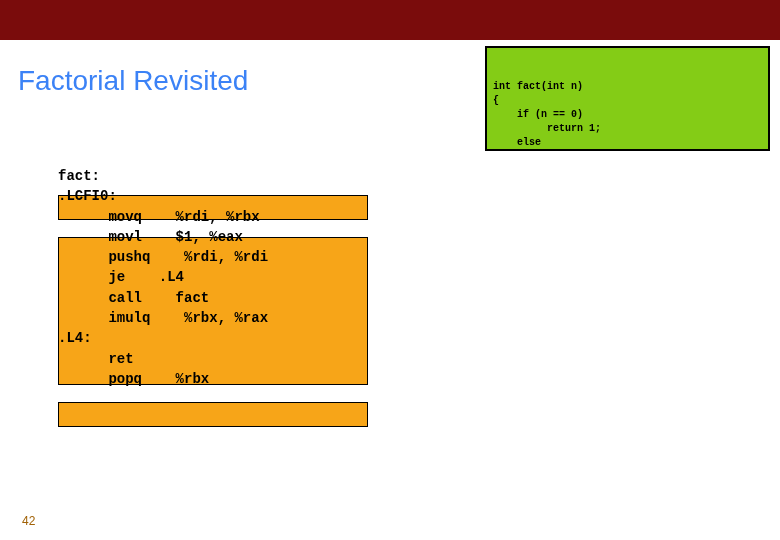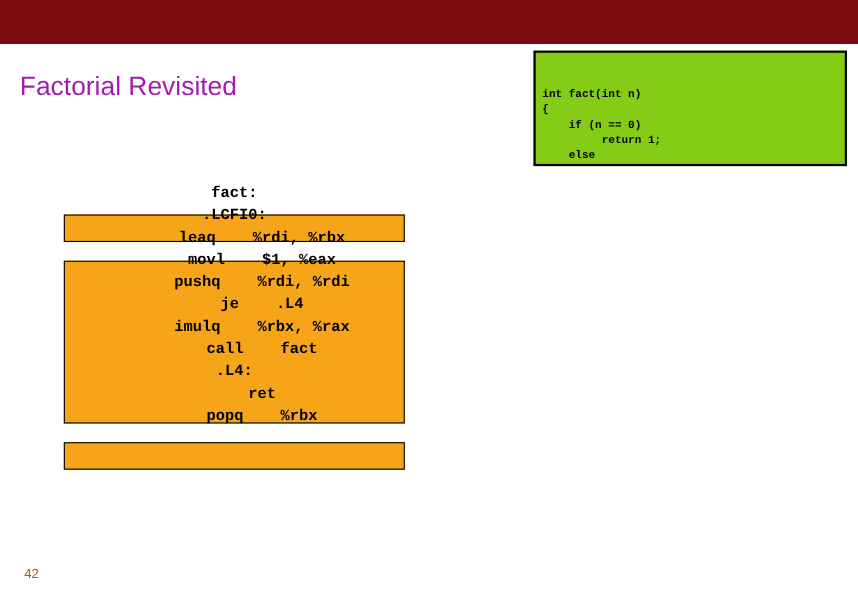--- a/index.html
+++ b/index.html
@@ -13,23 +13,23 @@
   }
   .topbar {
     width: 100%;
     height: 40px;
     background: #7a0c0c;
   }
   .title {
     position: absolute;
     top: 65px;
     left: 18px;
-    font-size: 24px;
+    font-size: 28px;
     font-weight: 400;
-    color: #a21caf;
+    color: #3b82f6;
   }
   .code-box {
     position: absolute;
     top: 46px;
     right: 10px;
     width: 285px;
     height: 105px;
     border: 2px solid #000;
     background: #84cc16;
     font-family: "Courier New", monospace;
@@ -42,21 +42,20 @@
   }
   .asm-area {
     position: absolute;
     top: 166px;
     left: 58px;
     width: 310px;
     font-family: "Courier New", monospace;
     font-size: 14px;
     font-weight: bold;
     line-height: 1.45;
-    text-align: center;
   }
   .asm-line {
     white-space: pre;
     position: relative;
     z-index: 2;
   }
   .hlbox {
     position: absolute;
     border: 1px solid #000;
     background: #f7a518;
@@ -90,24 +89,24 @@
 }</div>
 </div>
 
 <div class="hlbox hl1"></div>
 <div class="hlbox hl2"></div>
 <div class="hlbox hl3"></div>
 
 <div class="asm-area">
   <div class="asm-line">fact:</div>
   <div class="asm-line">.LCFI0:</div>
-  <div class="asm-line">      leaq    %rdi, %rbx</div>
+  <div class="asm-line">      movq    %rdi, %rbx</div>
   <div class="asm-line">      movl    $1, %eax</div>
   <div class="asm-line">      pushq    %rdi, %rdi</div>
   <div class="asm-line">      je    .L4</div>
+  <div class="asm-line">      call    fact</div>
   <div class="asm-line">      imulq    %rbx, %rax</div>
-  <div class="asm-line">      call    fact</div>
   <div class="asm-line">.L4:</div>
   <div class="asm-line">      ret</div>
   <div class="asm-line">      popq    %rbx</div>
 </div>
 
 <div class="pagenum">42</div>
 
 </body></html>

